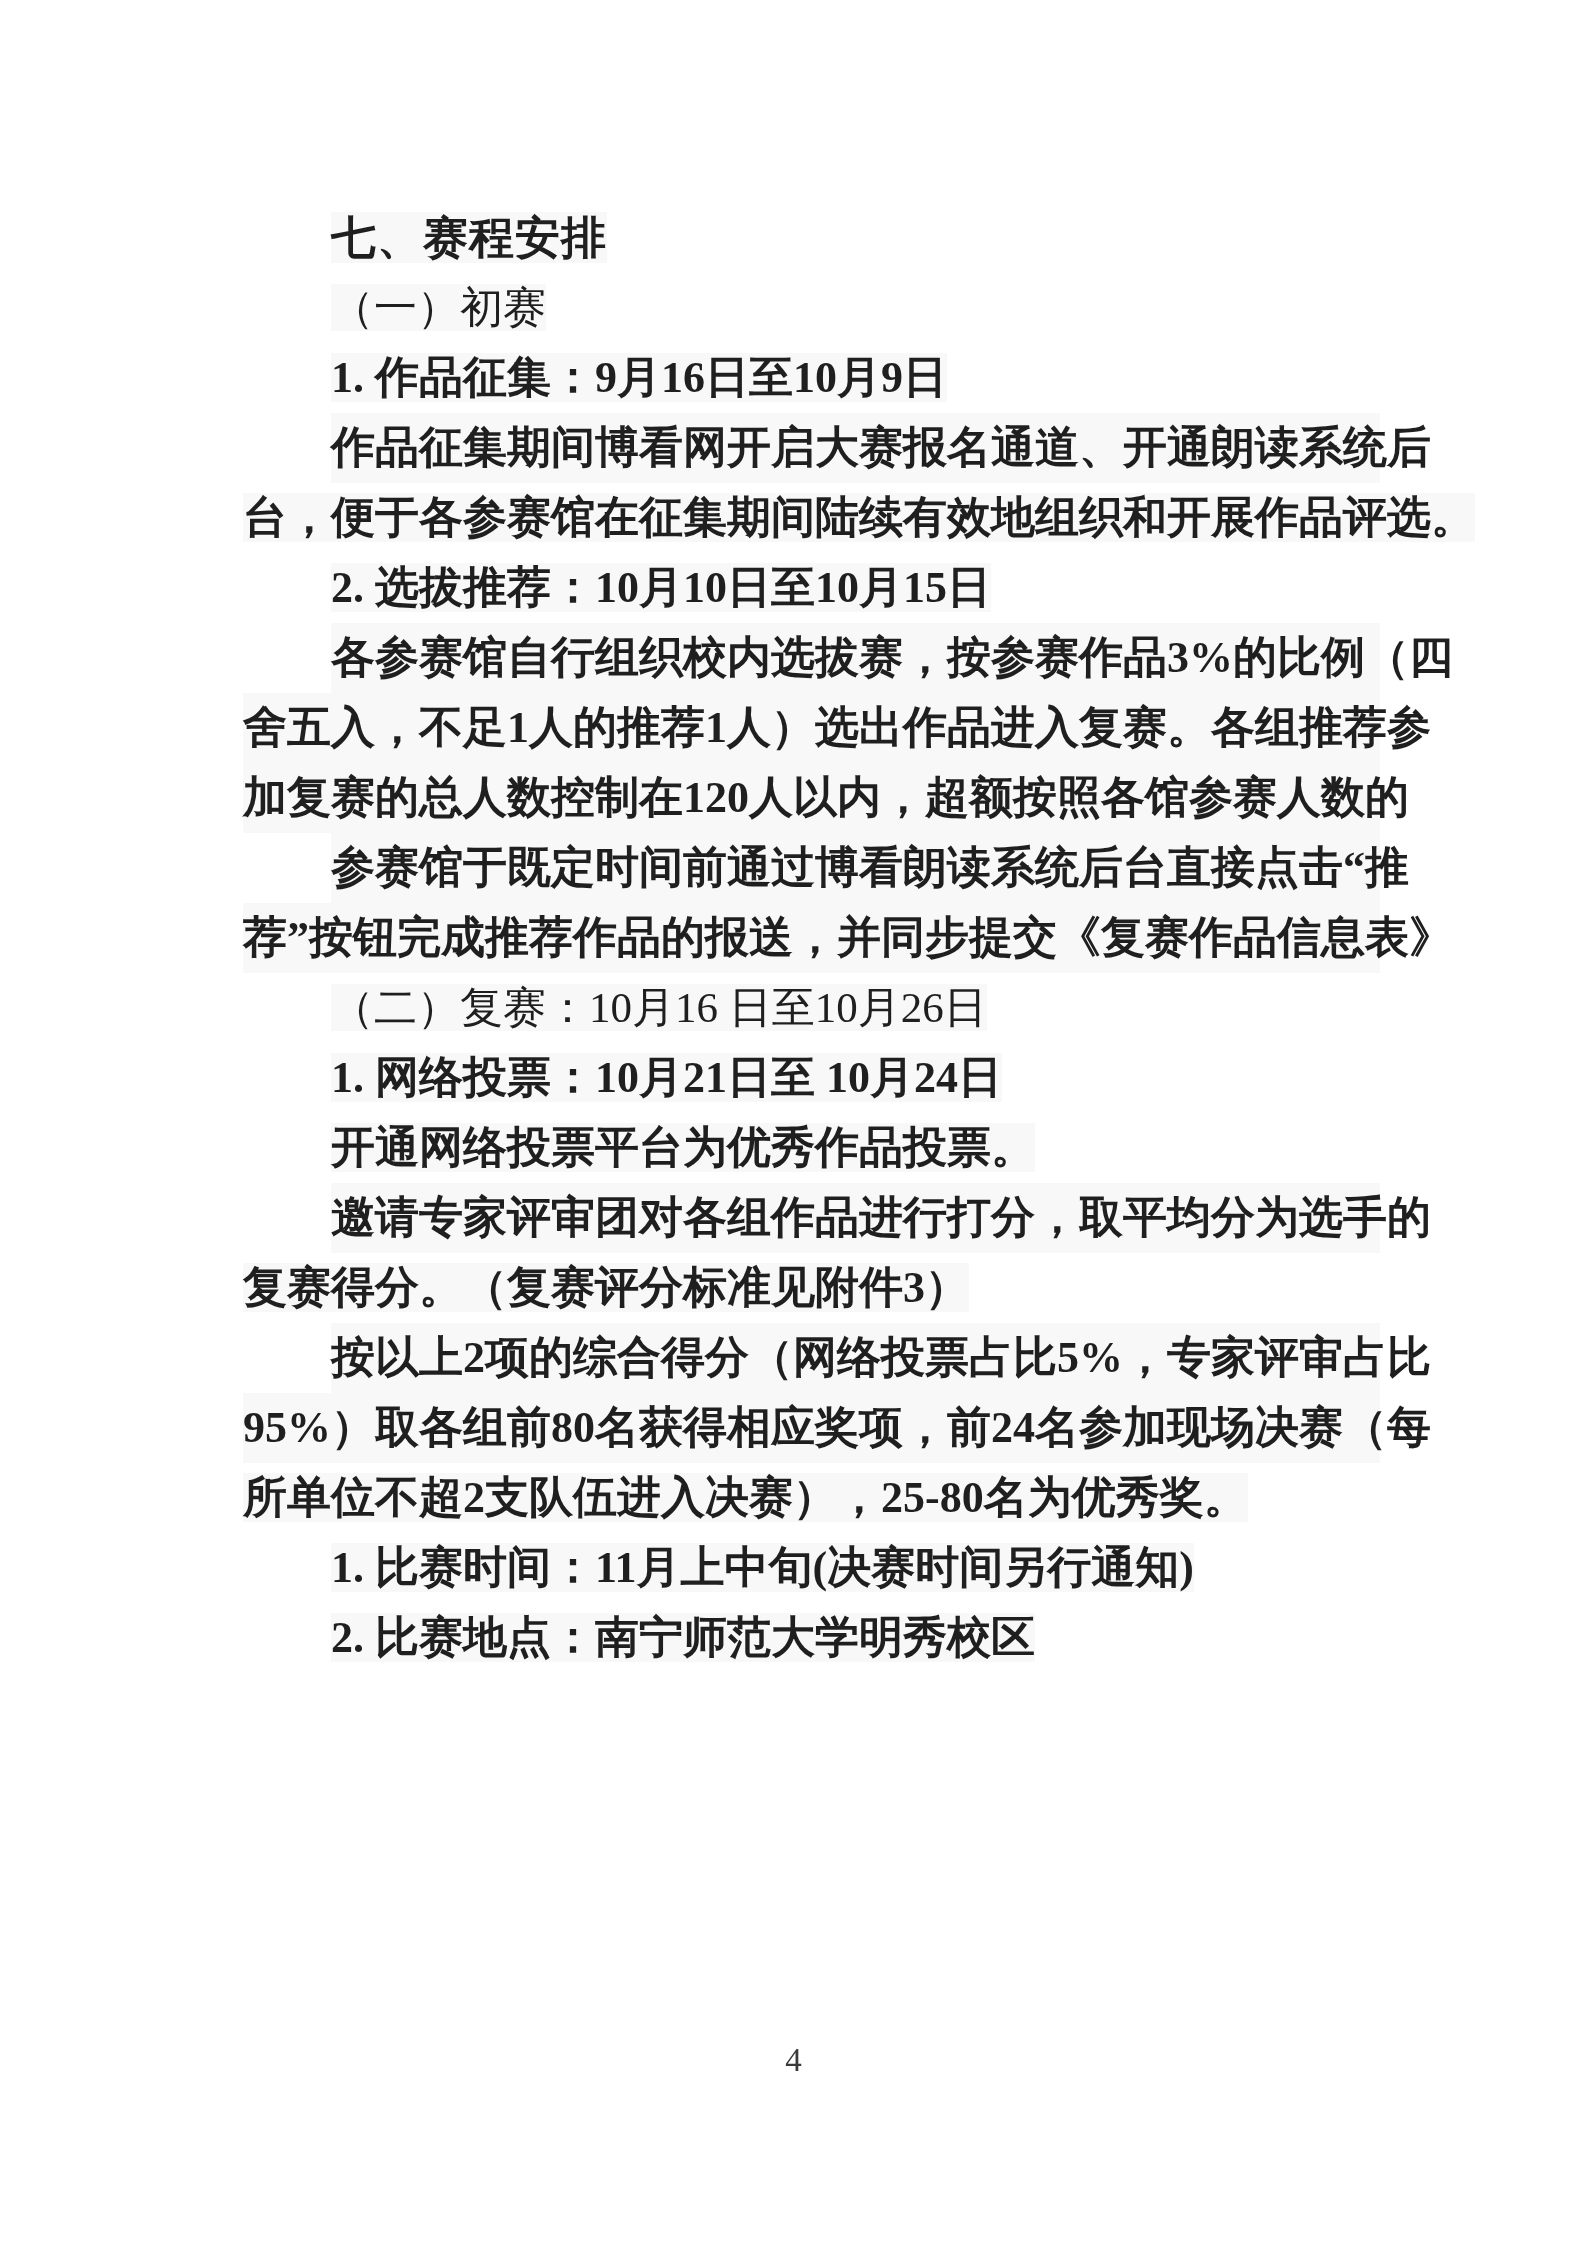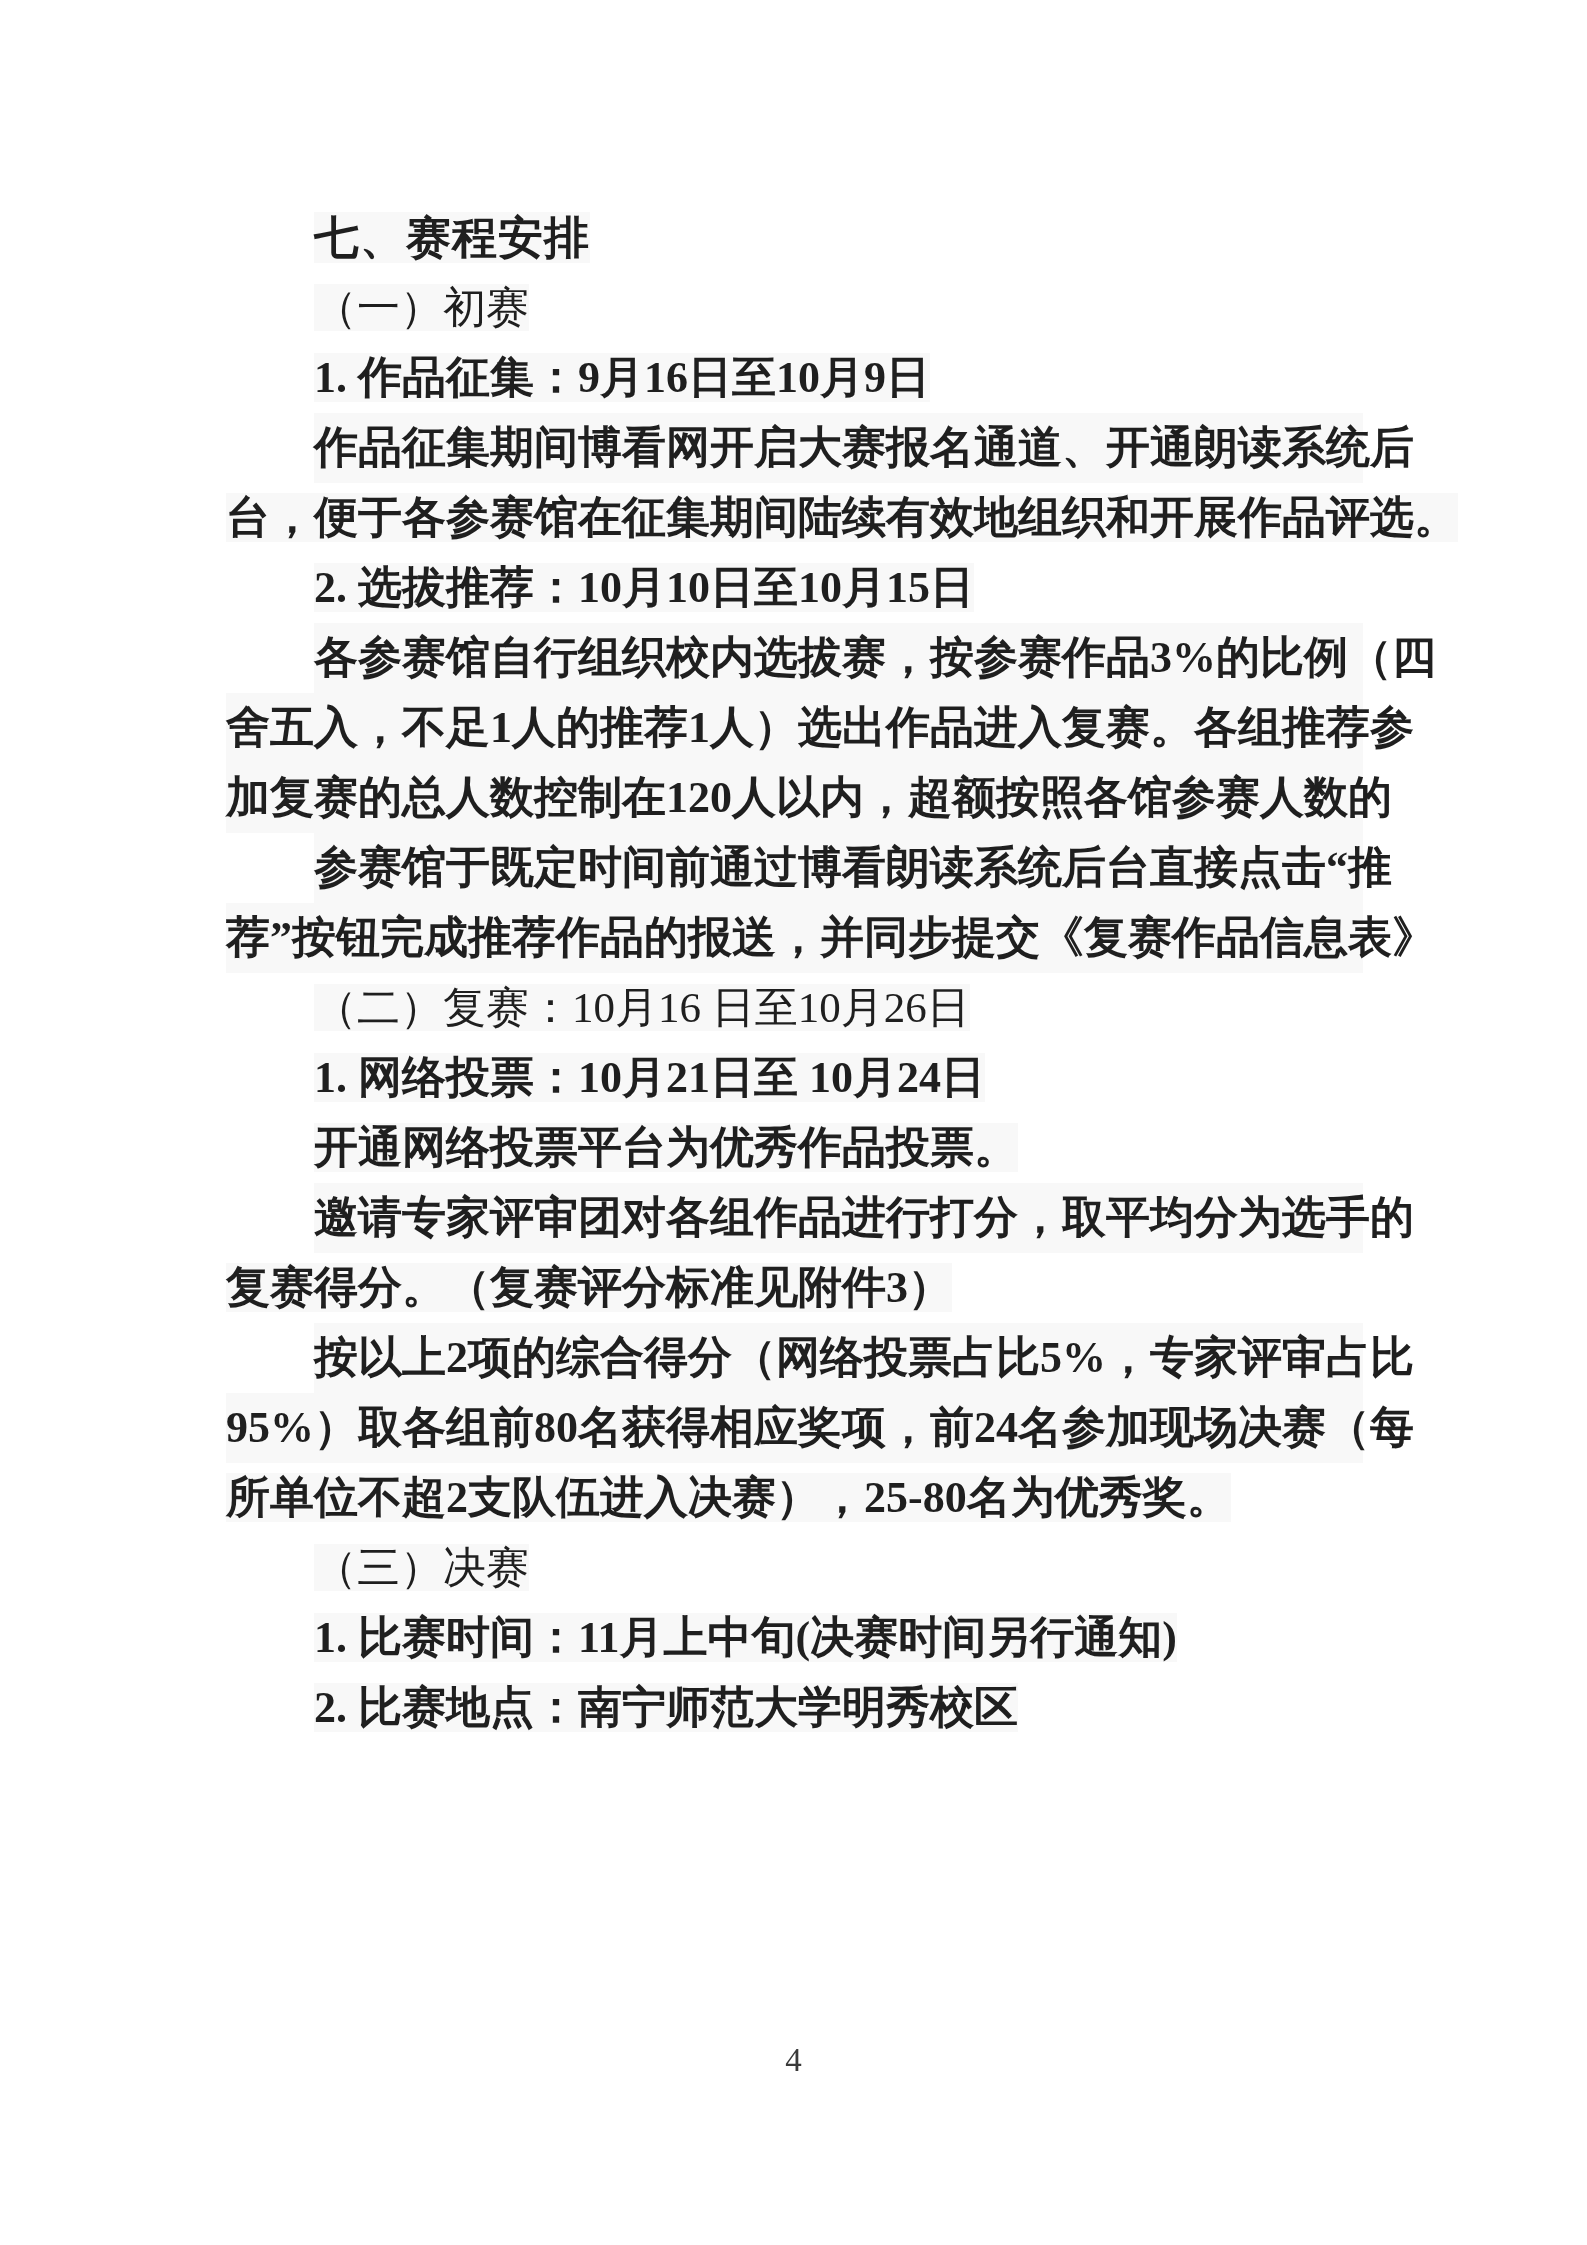--- a/index.html
+++ b/index.html
@@ -5,21 +5,21 @@
   html,body { margin:0; padding:0; background:#ffffff; }
   .page {
     position:relative;
     width:1587px; height:2245px;
     background:#ffffff;
     overflow:hidden;
     font-family:"Liberation Serif","DejaVu Serif",serif;
   }
   .content {
     position:absolute;
-    left:226px; top:203px;
+    left:243px; top:203px;
     width:1137px;
   }
   .line {
     height:70px;
     line-height:70px;
     font-size:44px;
     color:#1f1f1f;
     white-space:pre;
     font-weight:bold;
   }
@@ -74,18 +74,17 @@
       <div class="line body indent fill"><span>参</span><span>赛</span><span>馆</span><span>于</span><span>既</span><span>定</span><span>时</span><span>间</span><span>前</span><span>通</span><span>过</span><span>博</span><span>看</span><span>朗</span><span>读</span><span>系</span><span>统</span><span>后</span><span>台</span><span>直</span><span>接</span><span>点</span><span>击</span><span>“</span><span>推</span></div>
       <div class="line body fill"><span>荐</span><span>”</span><span>按</span><span>钮</span><span>完</span><span>成</span><span>推</span><span>荐</span><span>作</span><span>品</span><span>的</span><span>报</span><span>送</span><span>，</span><span>并</span><span>同</span><span>步</span><span>提</span><span>交</span><span>《</span><span>复</span><span>赛</span><span>作</span><span>品</span><span>信</span><span>息</span><span>表</span><span>》</span></div>
       <div class="line kai indent"><span class="run">（二）复赛：10月16 日至10月26日</span></div>
       <div class="line body indent"><span class="run">1. 网络投票：10月21日至 10月24日</span></div>
       <div class="line body indent"><span class="run">开通网络投票平台为优秀作品投票。</span></div>
       <div class="line body indent fill"><span>邀</span><span>请</span><span>专</span><span>家</span><span>评</span><span>审</span><span>团</span><span>对</span><span>各</span><span>组</span><span>作</span><span>品</span><span>进</span><span>行</span><span>打</span><span>分</span><span>，</span><span>取</span><span>平</span><span>均</span><span>分</span><span>为</span><span>选</span><span>手</span><span>的</span></div>
       <div class="line body"><span class="run">复赛得分。（复赛评分标准见附件3）</span></div>
       <div class="line body indent fill"><span>按</span><span>以</span><span>上</span><span>2</span><span>项</span><span>的</span><span>综</span><span>合</span><span>得</span><span>分</span><span>（</span><span>网</span><span>络</span><span>投</span><span>票</span><span>占</span><span>比</span><span>5%</span><span>，</span><span>专</span><span>家</span><span>评</span><span>审</span><span>占</span><span>比</span></div>
       <div class="line body fill"><span>95%</span><span>）</span><span>取</span><span>各</span><span>组</span><span>前</span><span>80</span><span>名</span><span>获</span><span>得</span><span>相</span><span>应</span><span>奖</span><span>项</span><span>，</span><span>前</span><span>24</span><span>名</span><span>参</span><span>加</span><span>现</span><span>场</span><span>决</span><span>赛</span><span>（</span><span>每</span></div>
       <div class="line body"><span class="run">所单位不超2支队伍进入决赛），25-80名为优秀奖。</span></div>
-      <div class="line kai indent"><span class="run">（三）决赛</span></div>
       <div class="line body indent"><span class="run">1. 比赛时间：11月上中旬(决赛时间另行通知)</span></div>
       <div class="line body indent"><span class="run">2. 比赛地点：南宁师范大学明秀校区</span></div>
     </div>
   <div class="page-number">4</div>
 </div>
 
 </body></html>

